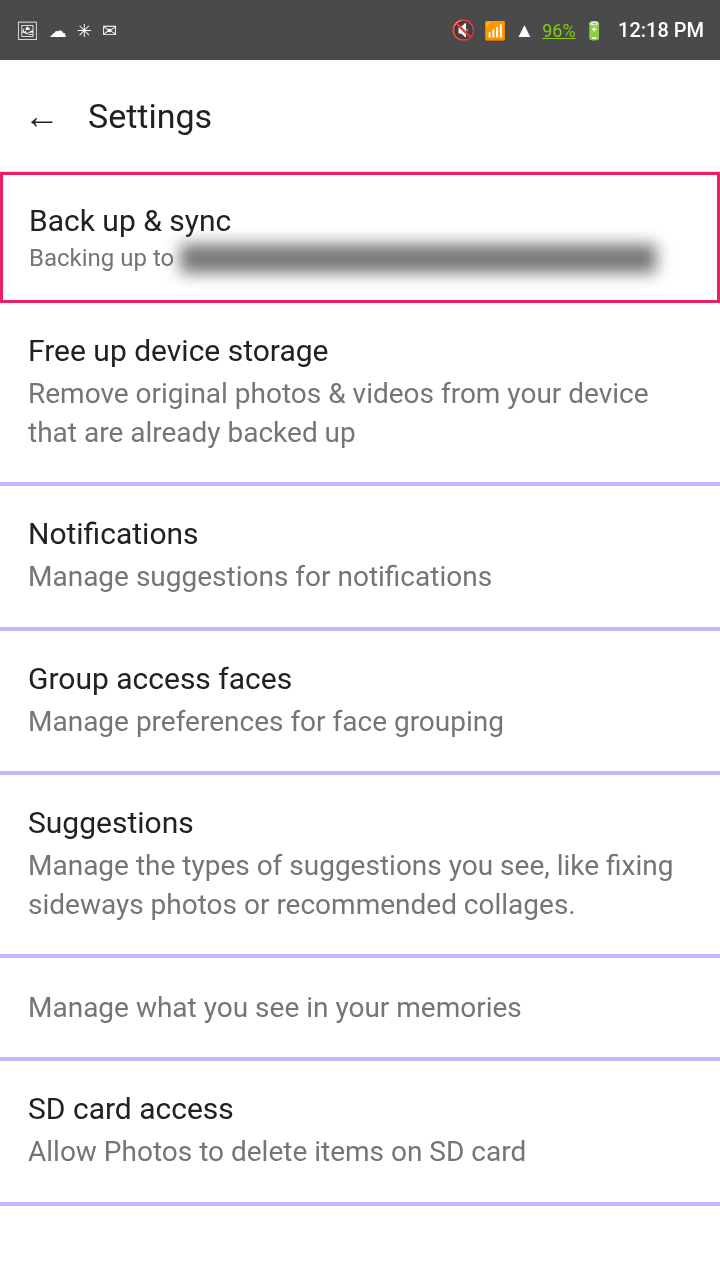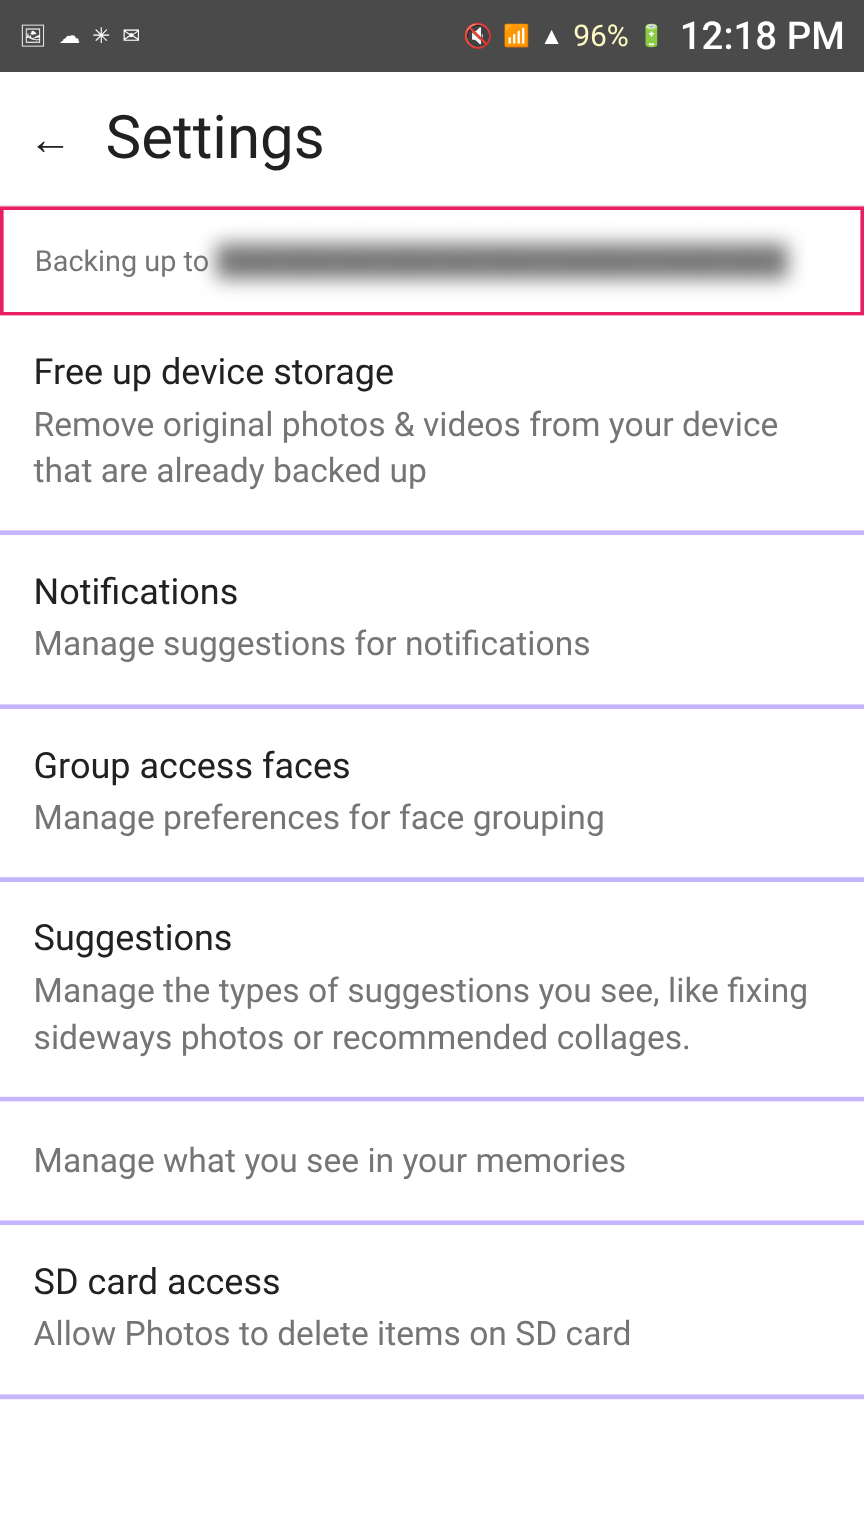--- a/index.html
+++ b/index.html
@@ -38,28 +38,29 @@
       font-size: 22px;
     }
 
     .status-icon {
       color: #ffffff;
       font-size: 18px;
     }
 
     .status-time {
       color: #ffffff;
-      font-size: 32px;
+      font-size: 20px;
       font-weight: 500;
       margin-left: 4px;
     }
 
     .status-battery {
-      color: #fef9c3;
-      font-size: 25px;
+      color: #84cc16;
+      font-size: 18px;
+      text-decoration: underline;
     }
 
     
     .toolbar {
       width: 720px;
       height: 112px;
       background: #ffffff;
       display: flex;
       align-items: center;
       padding: 0 24px;
@@ -67,21 +68,21 @@
     }
 
     .back-arrow {
       font-size: 36px;
       color: #212121;
       margin-right: 28px;
       cursor: pointer;
     }
 
     .toolbar-title {
-      font-size: 50px;
+      font-size: 34px;
       font-weight: 400;
       color: #212121;
     }
 
     
     .settings-list {
       width: 720px;
     }
 
     .settings-item {
@@ -162,20 +163,21 @@
 </div>
 
 <div class="toolbar">
   <span class="back-arrow">←</span>
   <span class="toolbar-title">Settings</span>
 </div>
 
 <div class="settings-list">
 
   <div class="settings-item settings-item-highlighted">
+    <div class="settings-item-title">Back up &amp; sync</div>
     <div class="backing-up-row">
       <span class="backing-up-label">Backing up to</span>
       <span class="blurred-text">████████████████████████████</span>
     </div>
   </div>
 
   <div class="settings-item">
     <div class="settings-item-title">Free up device storage</div>
     <div class="settings-item-subtitle">Remove original photos &amp; videos from your device that are already backed up</div>
   </div>

